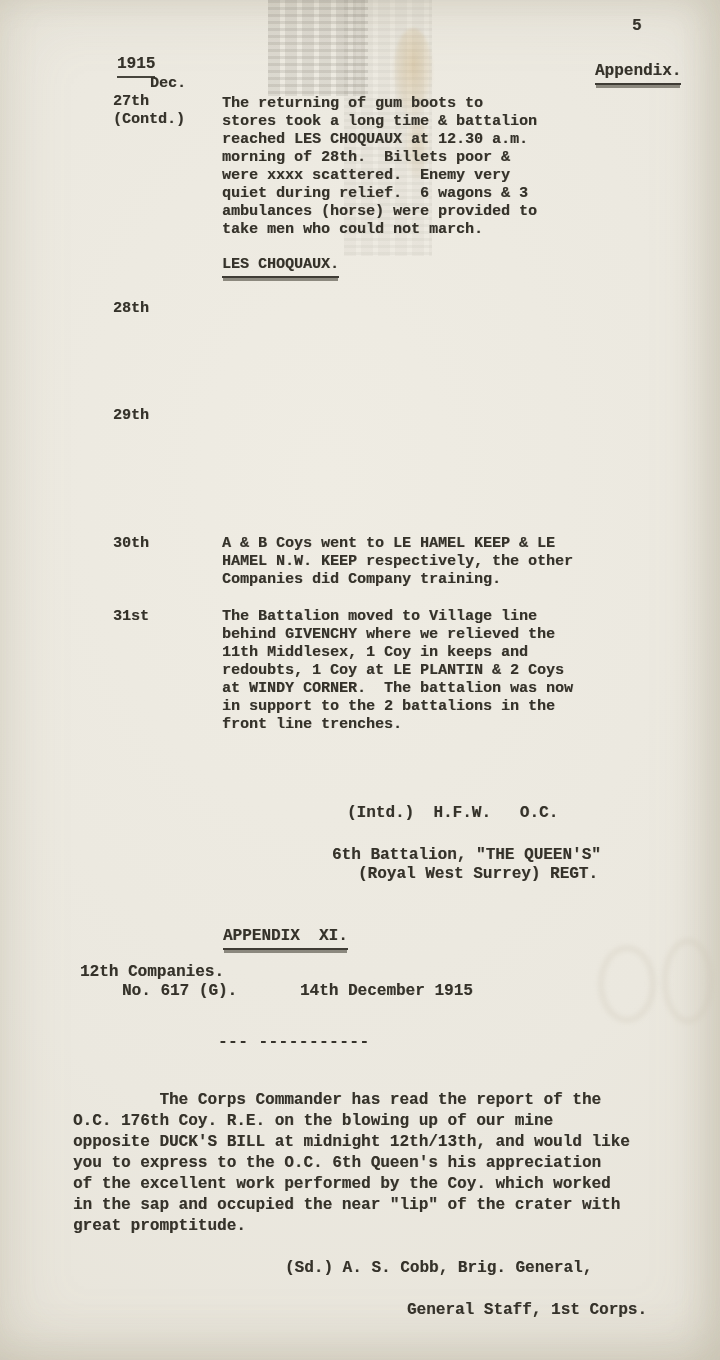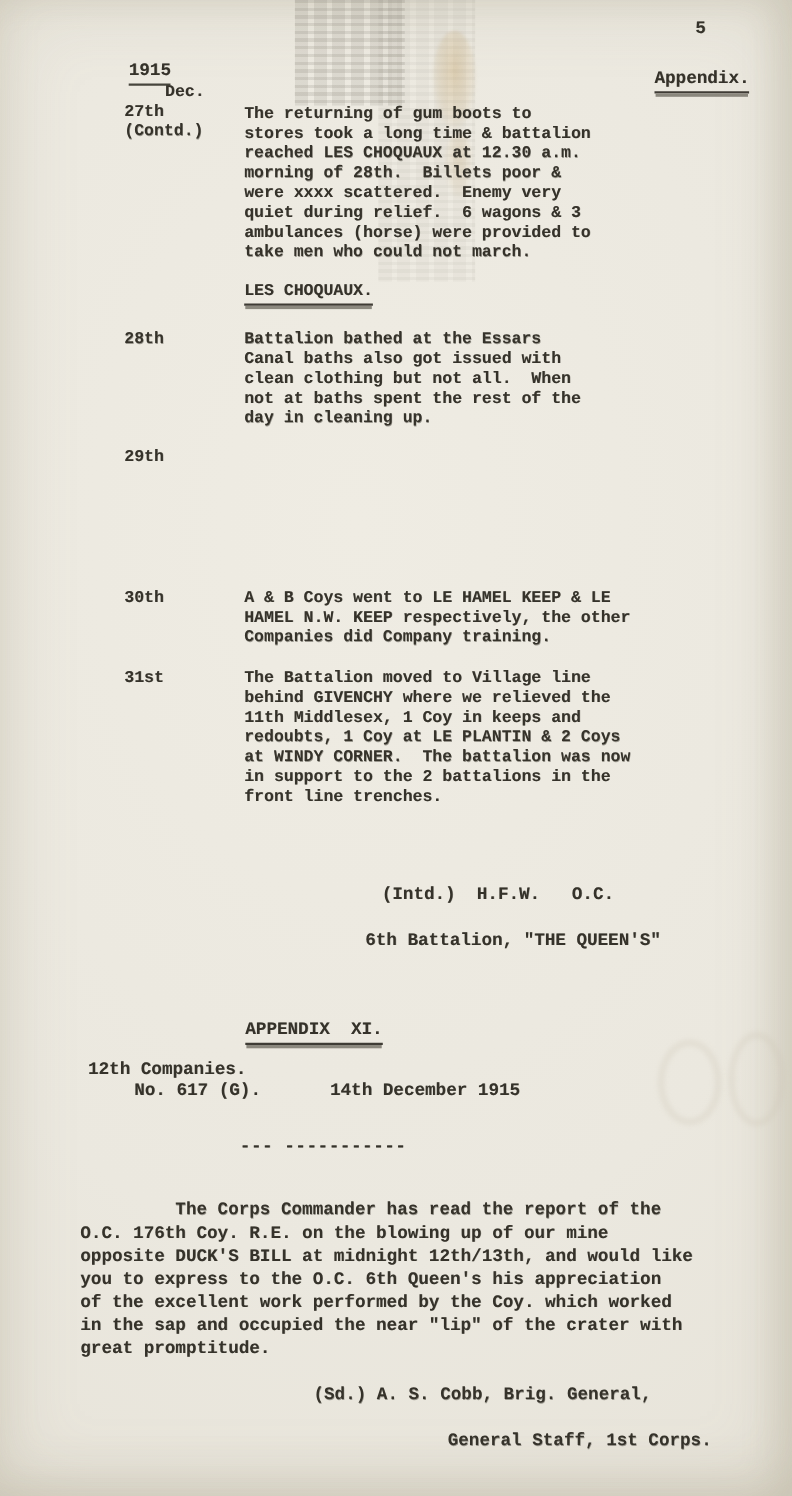--- a/index.html
+++ b/index.html
@@ -81,44 +81,40 @@
 reached LES CHOQUAUX at 12.30 a.m.
 morning of 28th.  Billets poor &amp;
 were xxxx scattered.  Enemy very
 quiet during relief.  6 wagons &amp; 3
 ambulances (horse) were provided to
 take men who could not march.</div>
 
   <div class="t ul-heavy" style="left:222px; top:256px;">LES CHOQUAUX.</div>
 
   <div class="t" style="left:113px; top:300px;">28th</div>
-  <div class="t" style="left:222px; top:300px;">Battalion bathed at the Essars
-Canal baths also got issued with
-clean clothing but not all.  When
-not at baths spent the rest of the
-day in cleaning up.</div>
 
   <div class="t" style="left:113px; top:407px;">29th</div>
 
   <div class="t" style="left:113px; top:535px;">30th</div>
   <div class="t" style="left:222px; top:535px;">A &amp; B Coys went to LE HAMEL KEEP &amp; LE
 HAMEL N.W. KEEP respectively, the other
 Companies did Company training.</div>
 
   <div class="t" style="left:113px; top:608px;">31st</div>
   <div class="t" style="left:222px; top:608px;">The Battalion moved to Village line
 behind GIVENCHY where we relieved the
 11th Middlesex, 1 Coy in keeps and
 redoubts, 1 Coy at LE PLANTIN &amp; 2 Coys
 at WINDY CORNER.  The battalion was now
 in support to the 2 battalions in the
 front line trenches.</div>
 
   <div class="t t16" style="left:347px; top:803px;">(Intd.)  H.F.W.   O.C.</div>
   <div class="t t16" style="left:332px; top:845px;">6th Battalion, "THE QUEEN'S"</div>
+  <div class="t t16" style="left:358px; top:864px;">(Royal West Surrey) REGT.</div>
 
   <div class="t t16 ul-heavy" style="left:223px; top:926px;">APPENDIX  XI.</div>
   <div class="t t16" style="left:80px; top:962px;">12th Companies.</div>
   <div class="t t16" style="left:122px; top:981px;">No. 617 (G).</div>
   <div class="t t16" style="left:300px; top:981px;">14th December 1915</div>
   <div class="t t16" style="left:218px; top:1032px; letter-spacing:0.5px;">--- -----------</div>
   <div class="t t16b" style="left:73px; top:1090px;">         The Corps Commander has read the report of the
 O.C. 176th Coy. R.E. on the blowing up of our mine
 opposite DUCK'S BILL at midnight 12th/13th, and would like
 you to express to the O.C. 6th Queen's his appreciation

